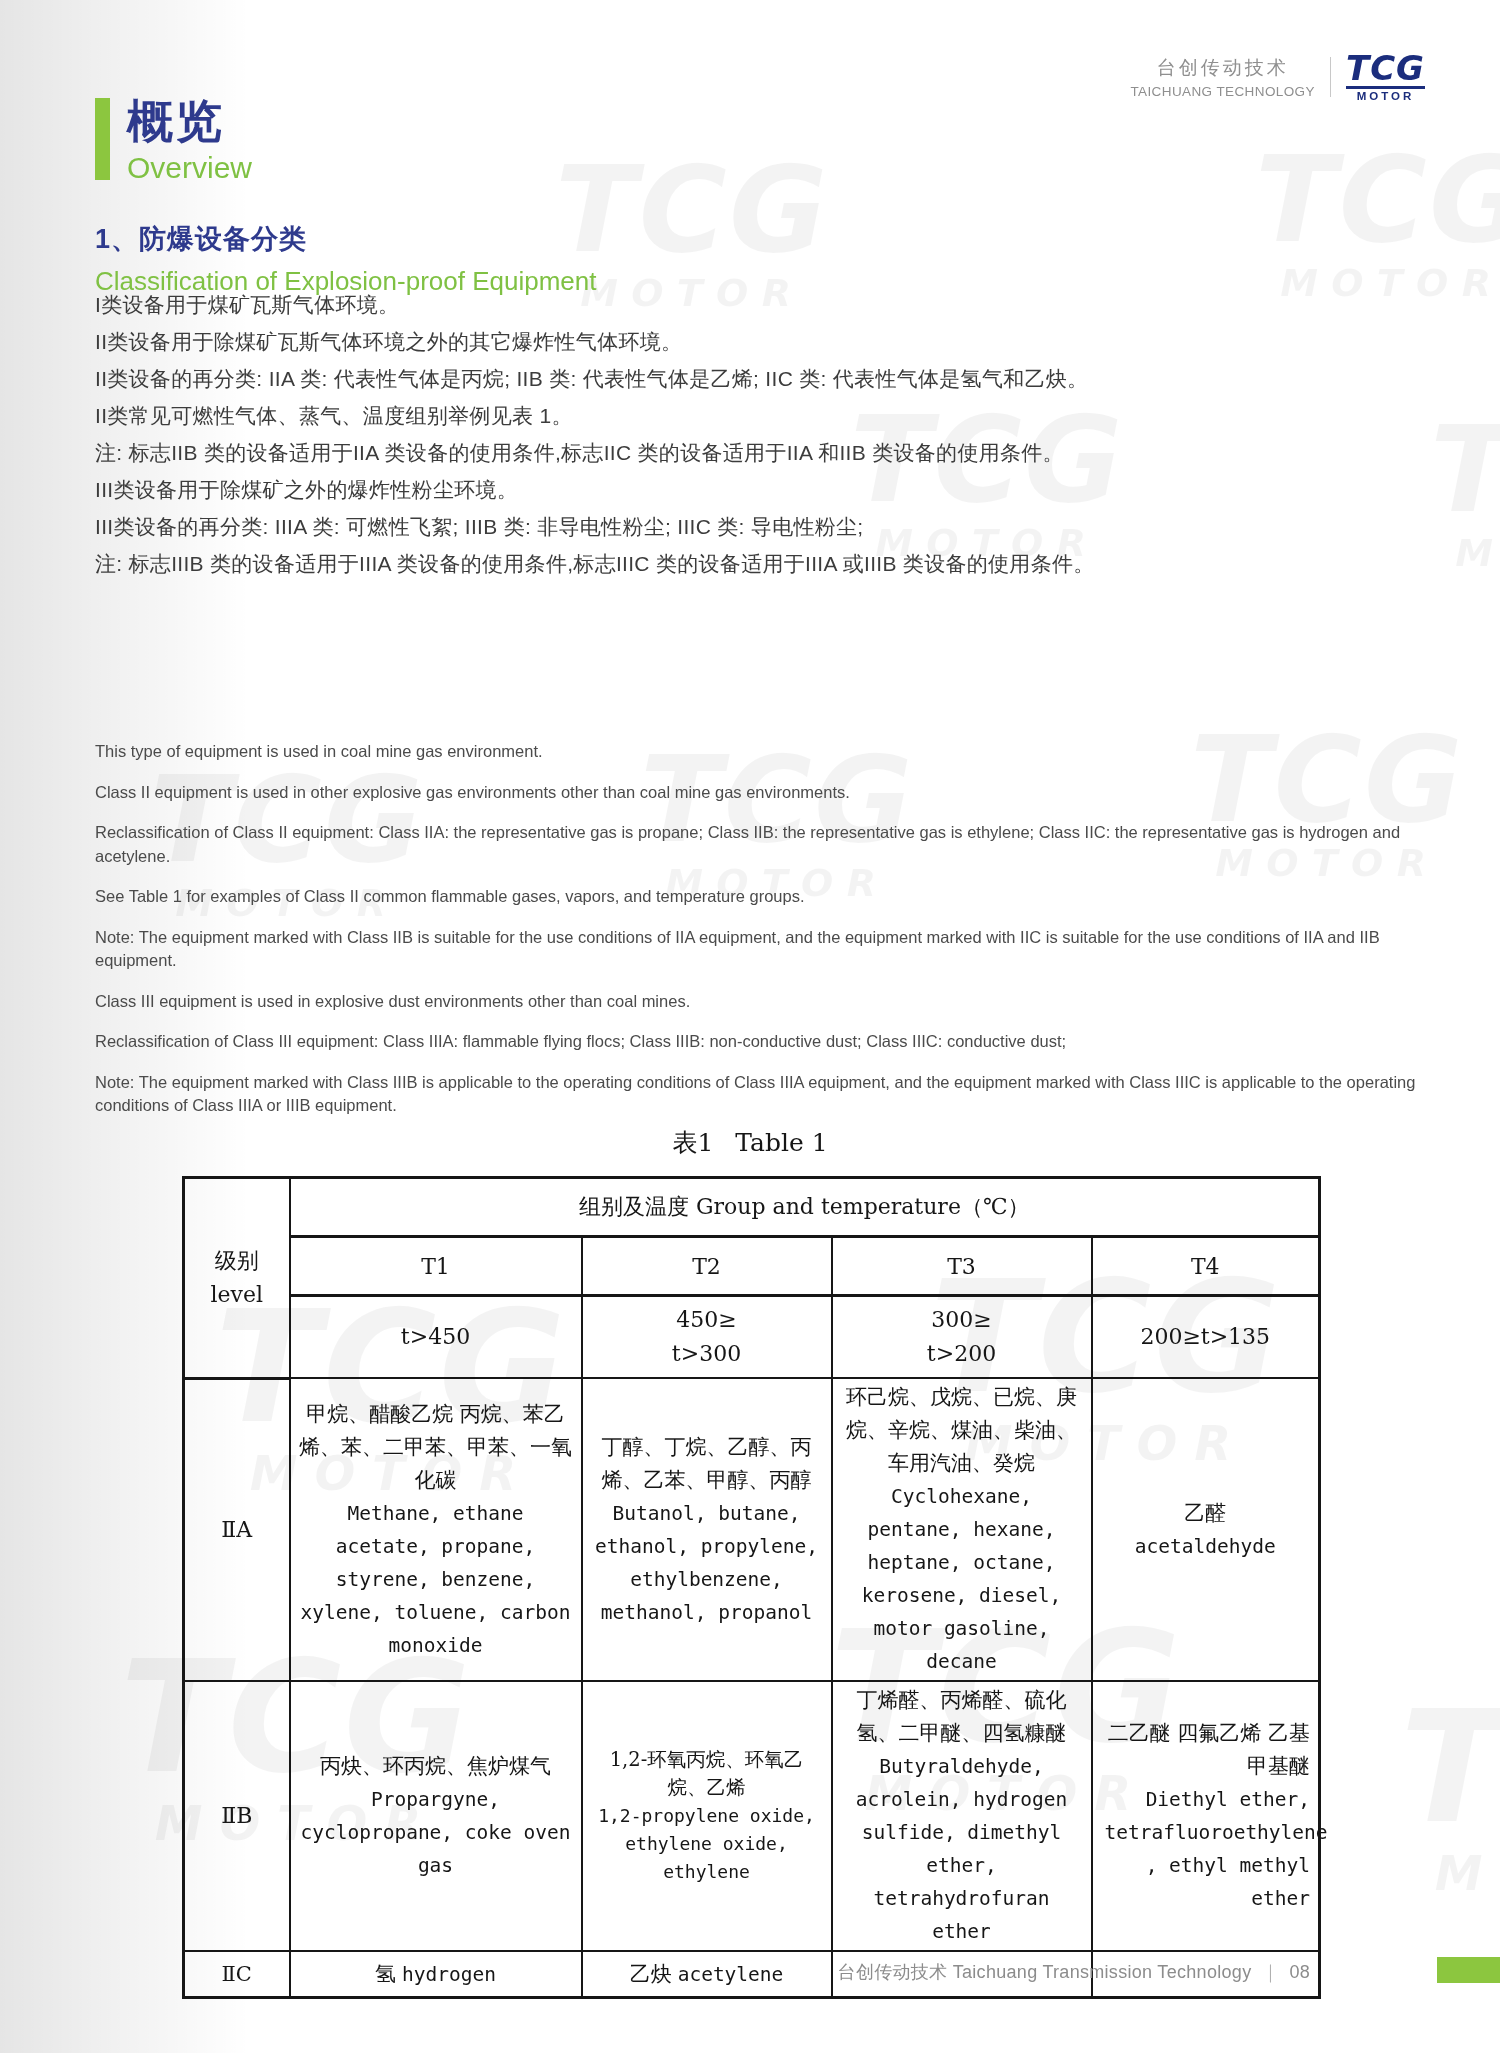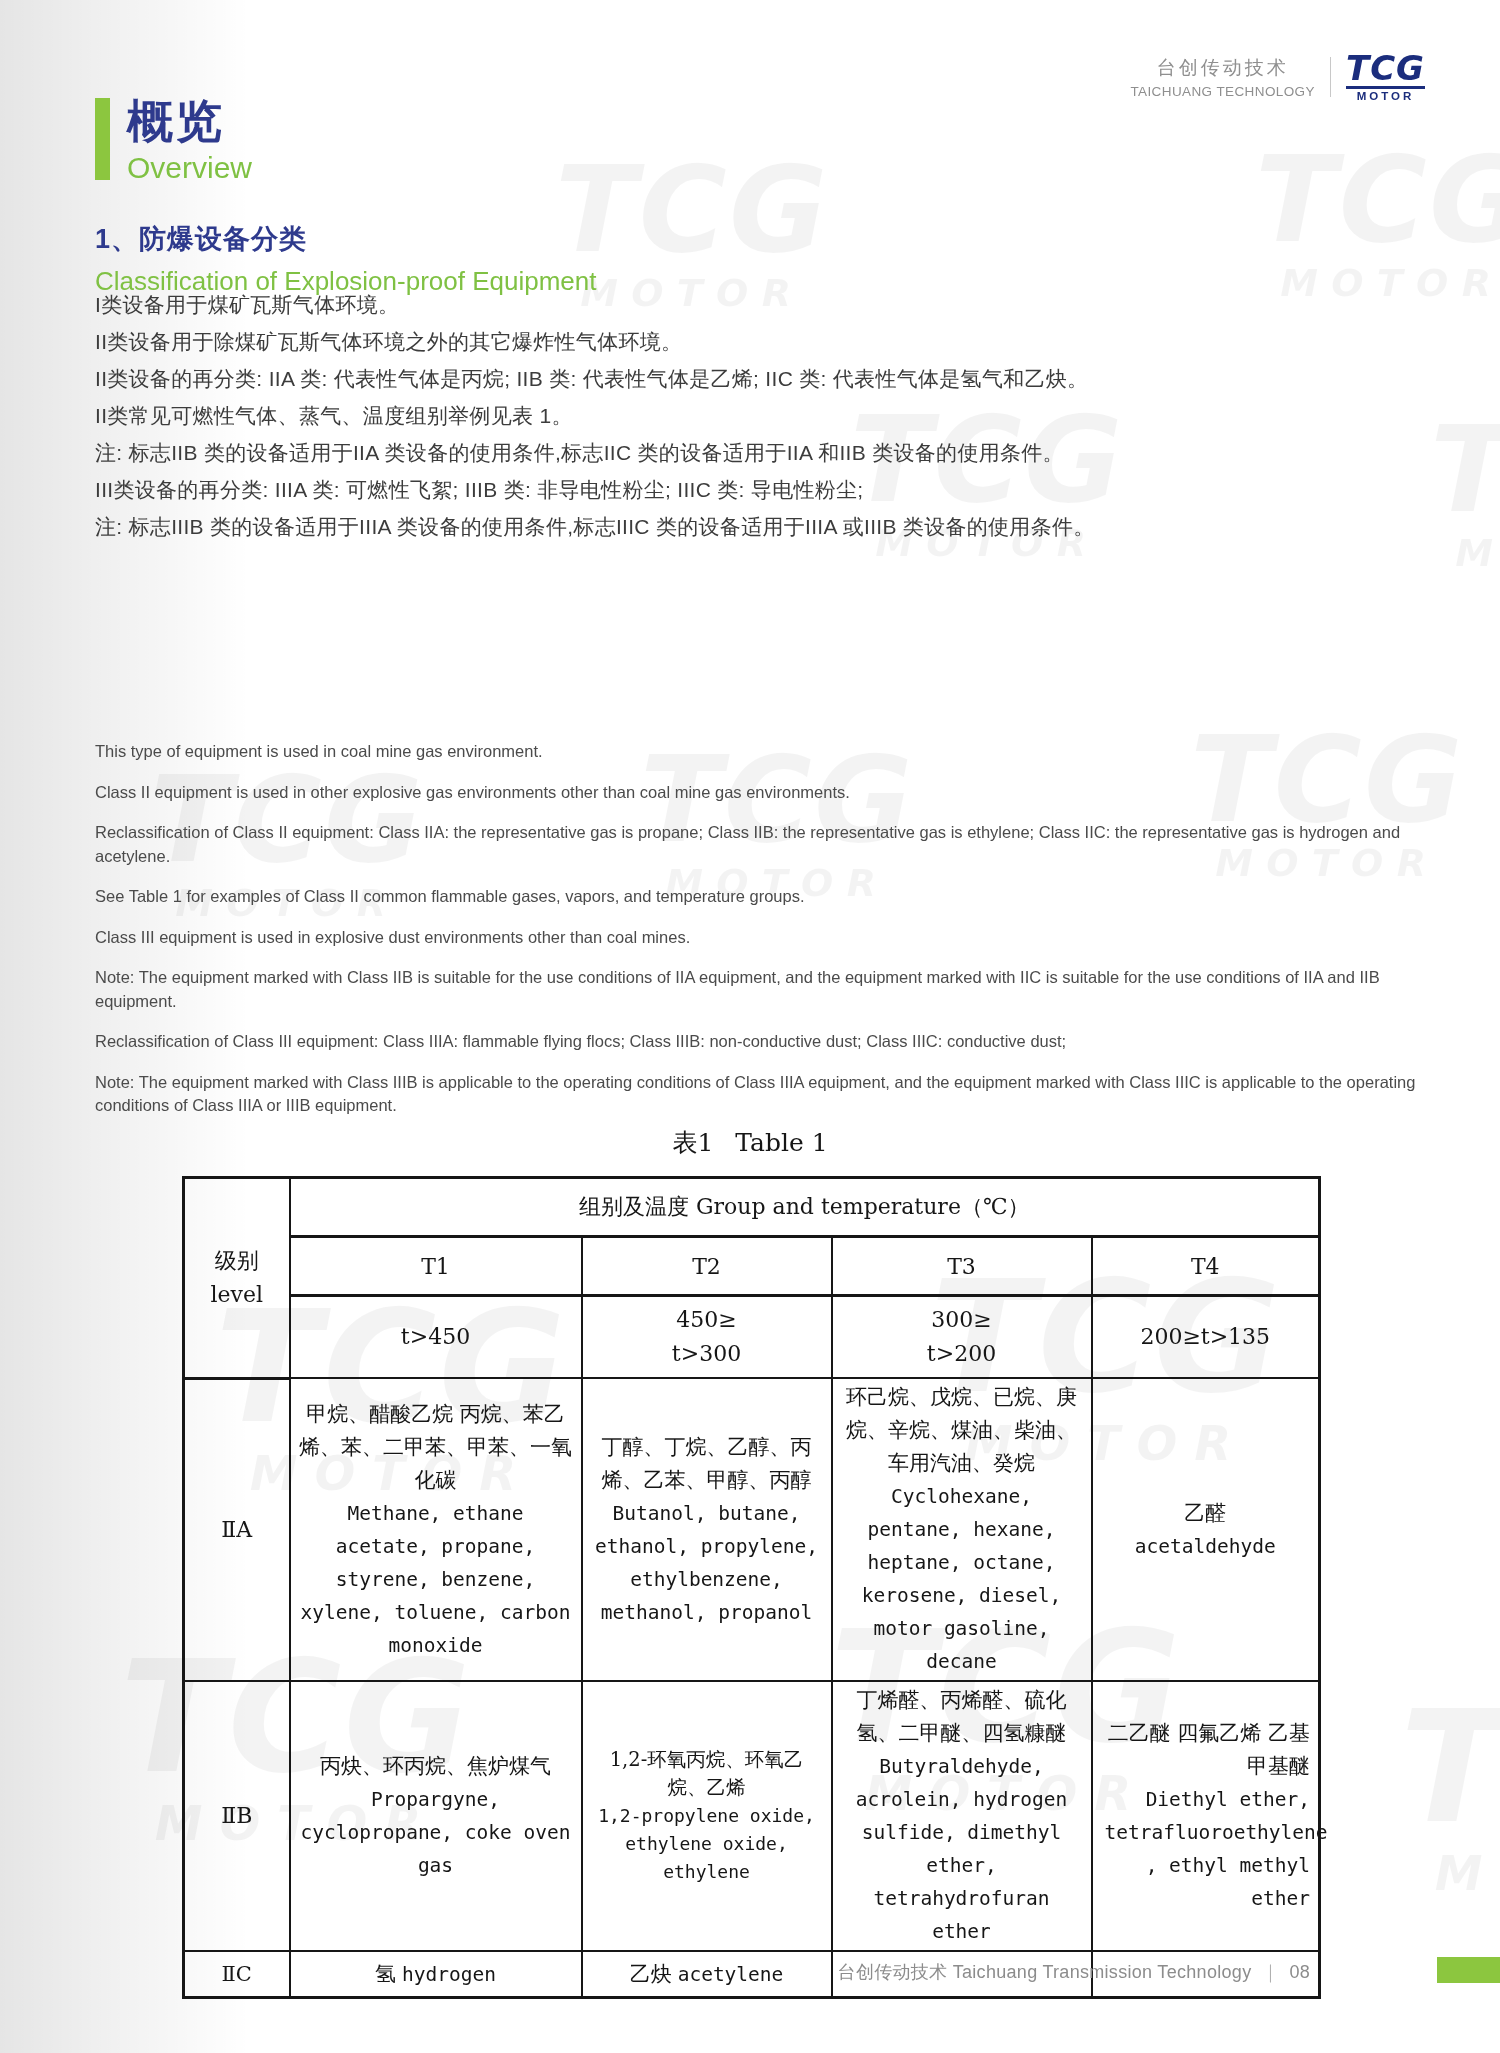--- a/index.html
+++ b/index.html
@@ -211,31 +211,32 @@
     <div class="section-zh">1、防爆设备分类</div>
     <div class="section-en">Classification of Explosion-proof Equipment</div>
   </div>
 
   <div class="zh-paragraphs">
     <p>I类设备用于煤矿瓦斯气体环境。</p>
     <p>II类设备用于除煤矿瓦斯气体环境之外的其它爆炸性气体环境。</p>
     <p>II类设备的再分类: IIA 类: 代表性气体是丙烷; IIB 类: 代表性气体是乙烯; IIC 类: 代表性气体是氢气和乙炔。</p>
     <p>II类常见可燃性气体、蒸气、温度组别举例见表 1。</p>
     <p>注: 标志IIB 类的设备适用于IIA 类设备的使用条件,标志IIC 类的设备适用于IIA 和IIB 类设备的使用条件。</p>
+    <p>III类设备用于除煤矿之外的爆炸性粉尘环境。</p>
     <p>III类设备的再分类: IIIA 类: 可燃性飞絮; IIIB 类: 非导电性粉尘; IIIC 类: 导电性粉尘;</p>
     <p>注: 标志IIIB 类的设备适用于IIIA 类设备的使用条件,标志IIIC 类的设备适用于IIIA 或IIIB 类设备的使用条件。</p>
   </div>
 
   <div class="en-paragraphs">
     <p>This type of equipment is used in coal mine gas environment.</p>
     <p>Class II equipment is used in other explosive gas environments other than coal mine gas environments.</p>
     <p>Reclassification of Class II equipment: Class IIA: the representative gas is propane; Class IIB: the representative gas is ethylene; Class IIC: the representative gas is hydrogen and acetylene.</p>
     <p>See Table 1 for examples of Class II common flammable gases, vapors, and temperature groups.</p>
+    <p>Note: The equipment marked with Class IIB is suitable for the use conditions of IIA equipment, and the equipment marked with IIC is suitable for the use conditions of IIA and IIB equipment.</p>
     <p>Class III equipment is used in explosive dust environments other than coal mines.</p>
-    <p>Note: The equipment marked with Class IIB is suitable for the use conditions of IIA equipment, and the equipment marked with IIC is suitable for the use conditions of IIA and IIB equipment.</p>
     <p>Reclassification of Class III equipment: Class IIIA: flammable flying flocs; Class IIIB: non-conductive dust; Class IIIC: conductive dust;</p>
     <p>Note: The equipment marked with Class IIIB is applicable to the operating conditions of Class IIIA equipment, and the equipment marked with Class IIIC is applicable to the operating conditions of Class IIIA or IIIB equipment.</p>
   </div>
 
   <div class="table-caption">
     <span class="cap-zh">表1</span>
     <span class="cap-en">Table 1</span>
   </div>
 
   <table class="t1">

